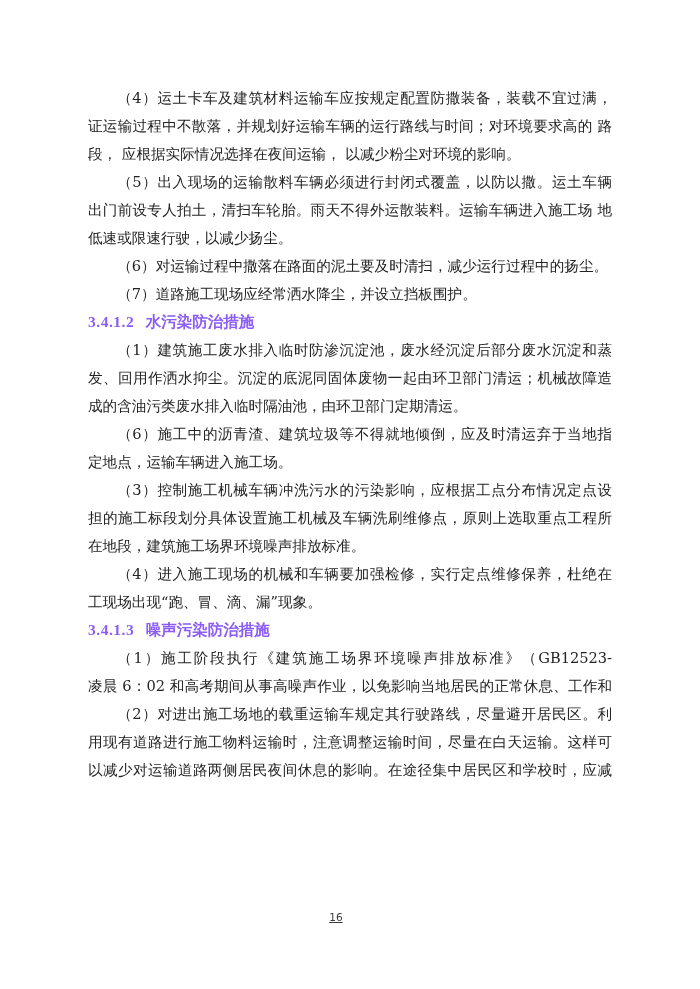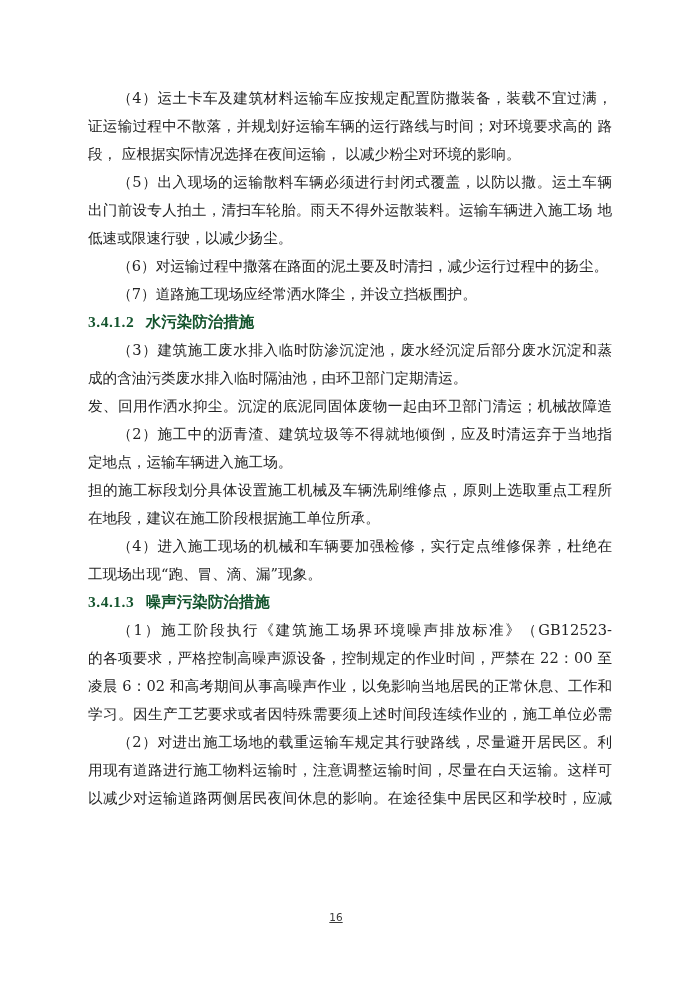--- a/index.html
+++ b/index.html
@@ -39,21 +39,21 @@
     text-align: justify;
     text-align-last: justify;
     text-justify: inter-character;
   }
   .heading {
     font-size: 15.5px;
     line-height: 28px;
     height: 28px;
     font-weight: bold;
     font-family: "Liberation Sans", "DejaVu Sans", sans-serif;
-    color: #14532d;
+    color: #8b5cf6;
   }
   .heading .num {
     font-family: "Liberation Serif", "DejaVu Serif", serif;
     margin-right: 0.75em;
     letter-spacing: 0.5px;
   }
   .footer {
     position: absolute;
     top: 911px;
     left: 0;
@@ -81,42 +81,41 @@
         <div class="line">低速或限速行驶，以减少扬尘。</div>
       </div>
       <div class="para">
         <div class="line first">（6）对运输过程中撒落在路面的泥土要及时清扫，减少运行过程中的扬尘。</div>
       </div>
       <div class="para">
         <div class="line first">（7）道路施工现场应经常洒水降尘，并设立挡板围护。</div>
       </div>
       <div class="heading"><span class="num">3.4.1.2</span><span class="title">水污染防治措施</span></div>
       <div class="para">
-        <div class="line first just">（3）建筑施工废水排入临时防渗沉淀池，废水经沉淀后部分废水沉淀和蒸</div>
+        <div class="line first just">（1）建筑施工废水排入临时防渗沉淀池，废水经沉淀后部分废水沉淀和蒸</div>
+        <div class="line just">发、回用作洒水抑尘。沉淀的底泥同固体废物一起由环卫部门清运；机械故障造</div>
         <div class="line">成的含油污类废水排入临时隔油池，由环卫部门定期清运。</div>
-        <div class="line just">发、回用作洒水抑尘。沉淀的底泥同固体废物一起由环卫部门清运；机械故障造</div>
       </div>
       <div class="para">
-        <div class="line first just">（2）施工中的沥青渣、建筑垃圾等不得就地倾倒，应及时清运弃于当地指</div>
+        <div class="line first just">（6）施工中的沥青渣、建筑垃圾等不得就地倾倒，应及时清运弃于当地指</div>
         <div class="line">定地点，运输车辆进入施工场。</div>
       </div>
       <div class="para">
+        <div class="line first just">（3）控制施工机械车辆冲洗污水的污染影响，应根据工点分布情况定点设</div>
         <div class="line just">担的施工标段划分具体设置施工机械及车辆洗刷维修点，原则上选取重点工程所</div>
-        <div class="line">在地段，建议在施工阶段根据施工单位所承。</div>
+        <div class="line">在地段，建筑施工场界环境噪声排放标准。</div>
       </div>
       <div class="para">
         <div class="line first just">（4）进入施工现场的机械和车辆要加强检修，实行定点维修保养，杜绝在 施</div>
         <div class="line">工现场出现“跑、冒、滴、漏”现象。</div>
       </div>
       <div class="heading"><span class="num">3.4.1.3</span><span class="title">噪声污染防治措施</span></div>
       <div class="para">
         <div class="line first just">（1）施工阶段执行《建筑施工场界环境噪声排放标准》（GB12523-2011）</div>
-        <div class="line just">的各项要求，严格控制高噪声源设备，控制规定的作业时间，严禁在 22：00 至</div>
         <div class="line just">凌晨 6：02 和高考期间从事高噪声作业，以免影响当地居民的正常休息、工作和</div>
-        <div class="line just">学习。因生产工艺要求或者因特殊需要须上述时间段连续作业的，施工单位必需</div>
       </div>
       <div class="para">
         <div class="line first just">（2）对进出施工场地的载重运输车规定其行驶路线，尽量避开居民区。利</div>
         <div class="line just">用现有道路进行施工物料运输时，注意调整运输时间，尽量在白天运输。这样可</div>
         <div class="line just">以减少对运输道路两侧居民夜间休息的影响。在途径集中居民区和学校时，应减</div>
       </div>
     </div>
   <div class="footer">16</div>
 </div>
 

